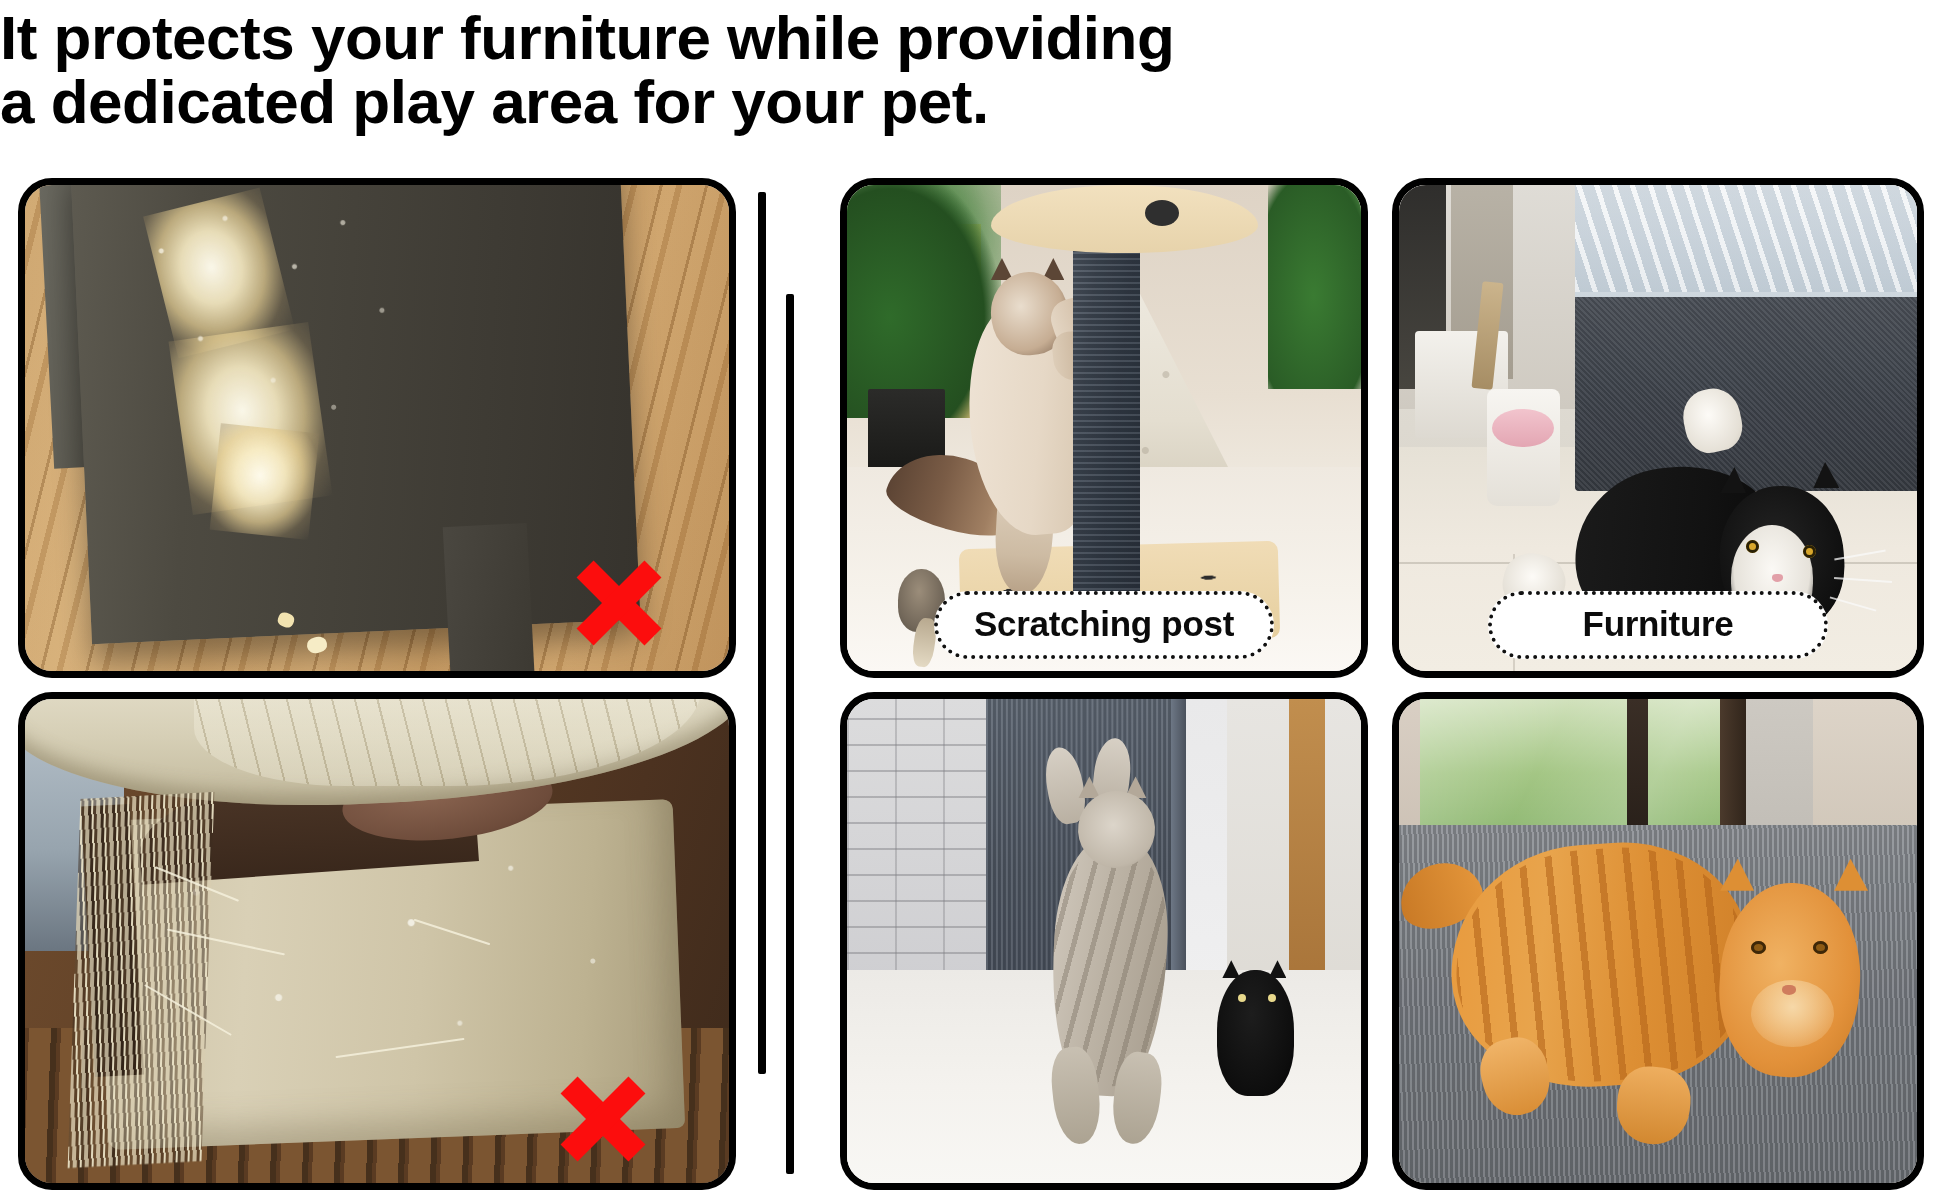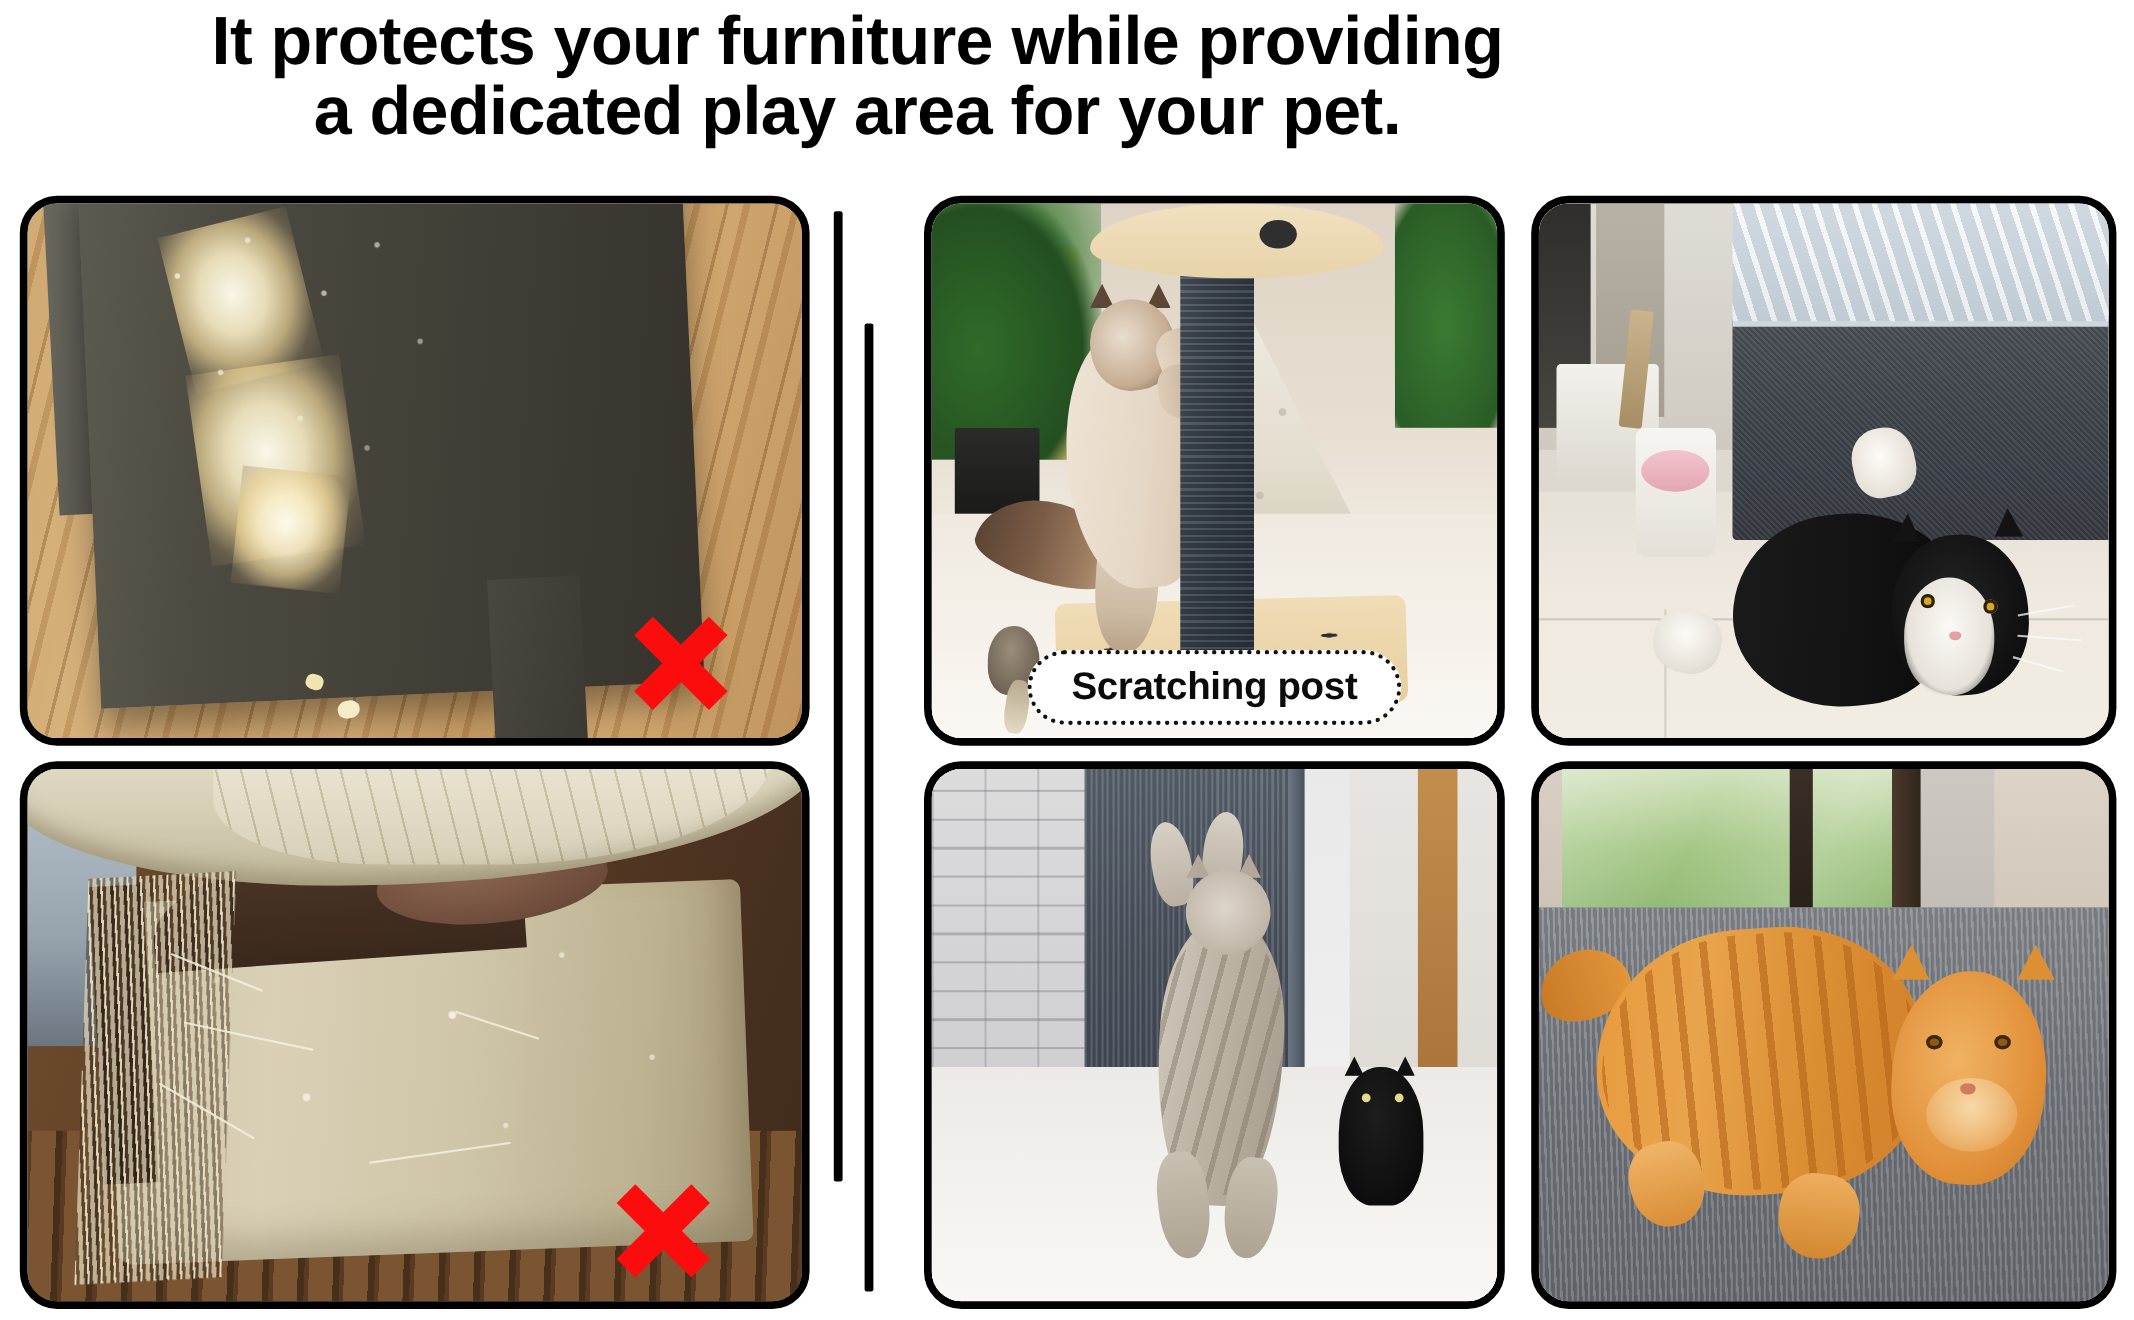--- a/index.html
+++ b/index.html
@@ -18,21 +18,20 @@
     height: 1200px;
     background: #ffffff;
   }
 
   
   .headline {
     position: absolute;
     left: 0;
     top: 6px;
     width: 1559px;
-    text-align: center;
     font-family: "Liberation Sans", sans-serif;
     font-weight: 700;
     font-size: 62px;
     line-height: 1.04;
     letter-spacing: -0.5px;
     color: #000000;
     white-space: pre-line;
   }
 
   
@@ -772,20 +771,21 @@
       <div class="layer cat-ear-r"></div>
       <div class="layer cat-head"></div>
       <div class="layer cat-face-white"></div>
       <div class="layer cat-eye-l"></div>
       <div class="layer cat-eye-r"></div>
       <div class="layer cat-nose"></div>
       <div class="layer whisker wk-1"></div>
       <div class="layer whisker wk-2"></div>
       <div class="layer whisker wk-3"></div>
     </div>
+    <div class="badge badge-wide">Furniture</div>
   </div>
 
   <div class="panel p-right-3">
     <div class="photo ph-wall">
       <div class="layer brick"></div>
       <div class="layer right-wall"></div>
       <div class="layer wood-trim"></div>
       <div class="layer mat"></div>
       <div class="layer mat-edge"></div>
       <div class="layer floor"></div>

